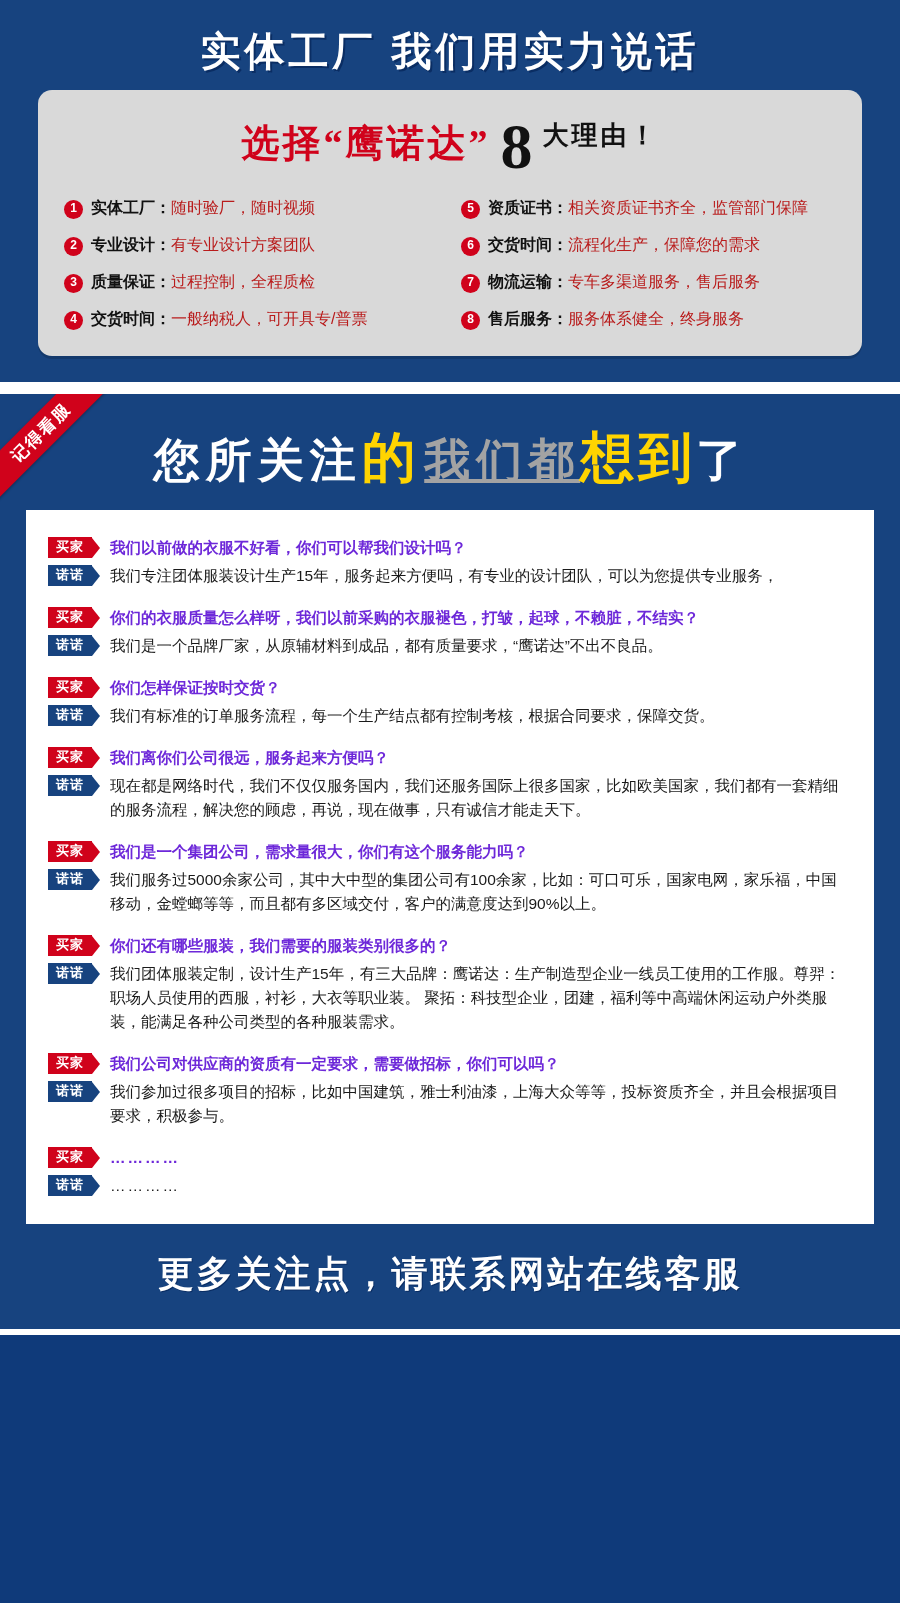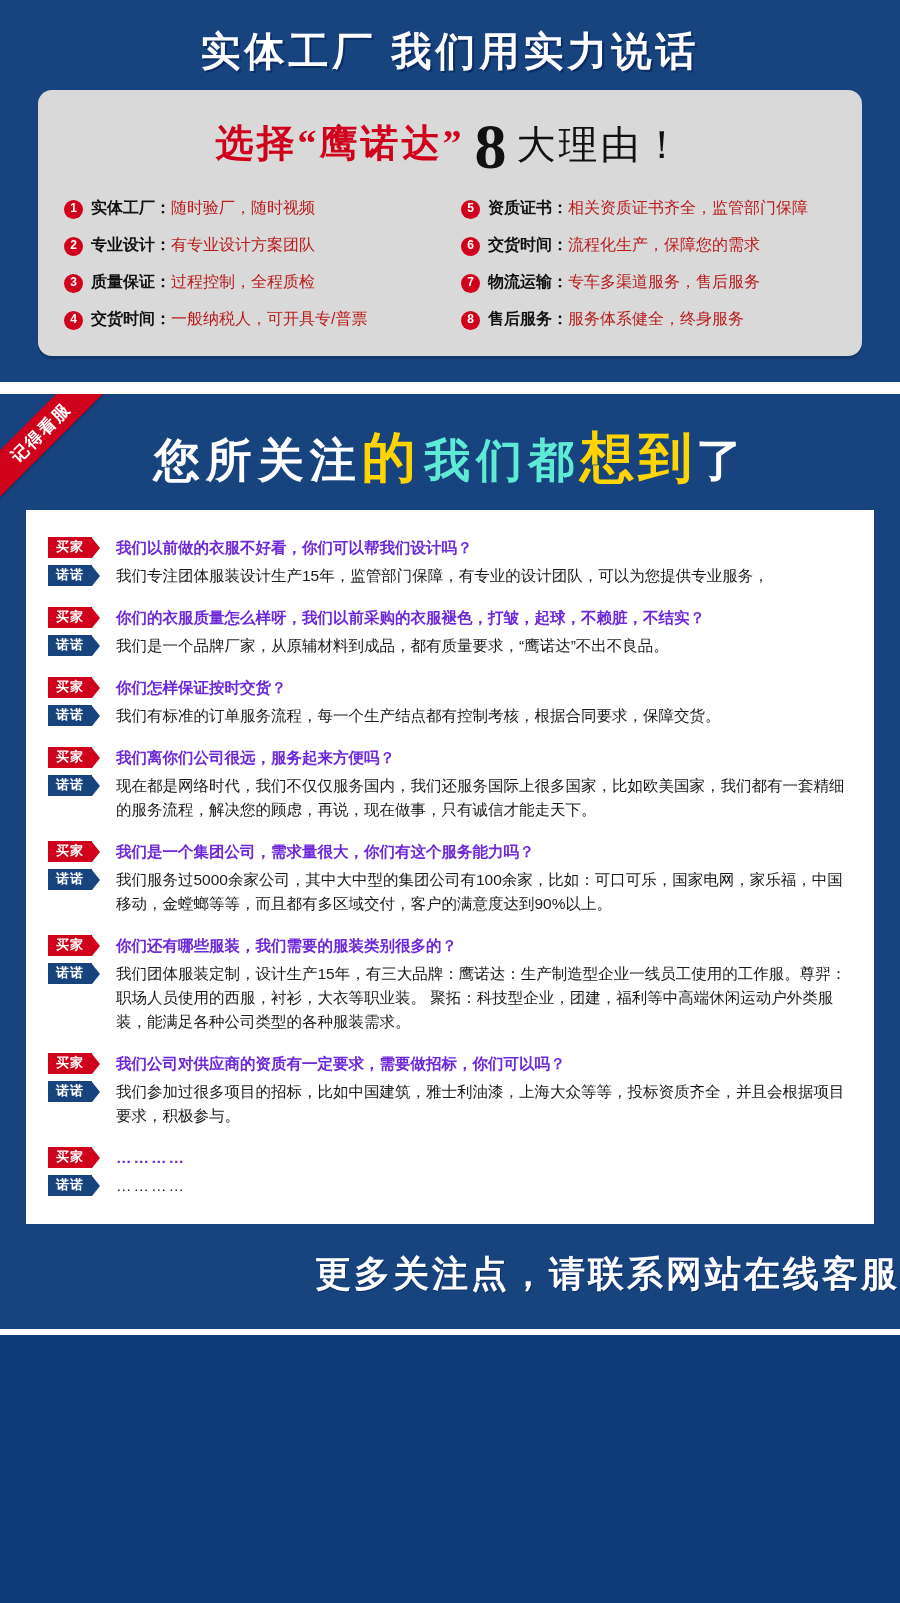--- a/index.html
+++ b/index.html
@@ -48,22 +48,22 @@
   .rh-num{
     color:#111;
     font-size:64px;
     font-weight:bold;
     line-height:.9;
     padding:0 4px;
     font-family:"Liberation Serif","DejaVu Serif",serif;
   }
   .rh-black{
     color:#111;
-    font-size:39px;
-    font-weight:normal;
+    font-size:26px;
+    font-weight:bold;
     letter-spacing:3px;
     font-family:"Liberation Serif","DejaVu Serif",serif;
   }
   .reasons-grid{
     display:grid;
     grid-template-columns:1fr 1fr;
     column-gap:22px;
     row-gap:16px;
   }
   .reason{
@@ -109,31 +109,31 @@
     box-shadow:0 1px 3px rgba(0,0,0,.3);
   }
   .sec2-title{
     text-align:center;
     padding:36px 0 26px 0;
     white-space:nowrap;
     line-height:1;
   }
   .t-w{color:#ffffff;font-size:46px;font-weight:bold;letter-spacing:6px;}
   .t-y{color:#ffd400;font-size:54px;font-weight:bold;letter-spacing:4px;}
-  .t-w2{color:#5eead4;font-size:46px;font-weight:bold;letter-spacing:6px;}
+  .t-w2{color:#a3a3a3;font-size:46px;font-weight:bold;letter-spacing:6px;text-decoration:underline;}
   .t-y2{color:#ffd400;font-size:54px;font-weight:bold;letter-spacing:4px;}
   .t-w3{color:#ffffff;font-size:46px;font-weight:bold;letter-spacing:4px;}
 
   .qa-card{
     margin:0 26px;
     background:#ffffff;
     padding:26px 22px 22px 22px;
   }
   .qa-block{margin-bottom:18px;}
-  .qa-row{display:flex;align-items:flex-start;gap:6px;margin-bottom:4px;justify-content:space-between;}
+  .qa-row{display:flex;align-items:flex-start;gap:0;margin-bottom:4px;justify-content:space-between;}
   .tagwrap{flex:0 0 auto;position:relative;display:flex;align-items:flex-start;margin-top:1px;}
   .tag{
     font-size:13px;
     font-weight:bold;
     color:#fff;
     padding:3px 8px;
     letter-spacing:1px;
     line-height:1.15;
   }
   .tag-q{background:#d0021b;}
@@ -151,21 +151,21 @@
     font-size:15.5px;
     line-height:1.55;
     flex:1 1 auto;
   }
   .q-text{color:#6d28d9;font-weight:bold;}
   .a-text{color:#1a1a1a;}
   .dots{letter-spacing:2px;}
 
   
   .footer{
-    text-align:right;
+    text-align:center;
     color:#ffffff;
     font-size:36px;
     font-weight:bold;
     letter-spacing:3px;
     padding:26px 0 30px 0;
     text-shadow:1px 1px 0 #0a2d63;
   }
   .bottom-edge{height:6px;background:#ffffff;}
 </style>
 </head>
@@ -237,21 +237,21 @@
               <span class="tag tag-q">买家</span>
               <span class="arrow arrow-q"></span>
             </span>
           <span class="qa-text q-text">我们以前做的衣服不好看，你们可以帮我们设计吗？</span>
         </div>
         <div class="qa-row">
           <span class="tagwrap">
               <span class="tag tag-a">诺诺</span>
               <span class="arrow arrow-a"></span>
             </span>
-          <span class="qa-text a-text">我们专注团体服装设计生产15年，监管部门保障，有专业的设计团队，可以为您提供专业服务，</span>
+          <span class="qa-text a-text">我们专注团体服装设计生产15年，服务起来方便吗，有专业的设计团队，可以为您提供专业服务，</span>
         </div>
       </div>
 
       <div class="qa-block">
         <div class="qa-row">
           <span class="tagwrap">
               <span class="tag tag-q">买家</span>
               <span class="arrow arrow-q"></span>
             </span>
           <span class="qa-text q-text">你们的衣服质量怎么样呀，我们以前采购的衣服褪色，打皱，起球，不赖脏，不结实？</span>

